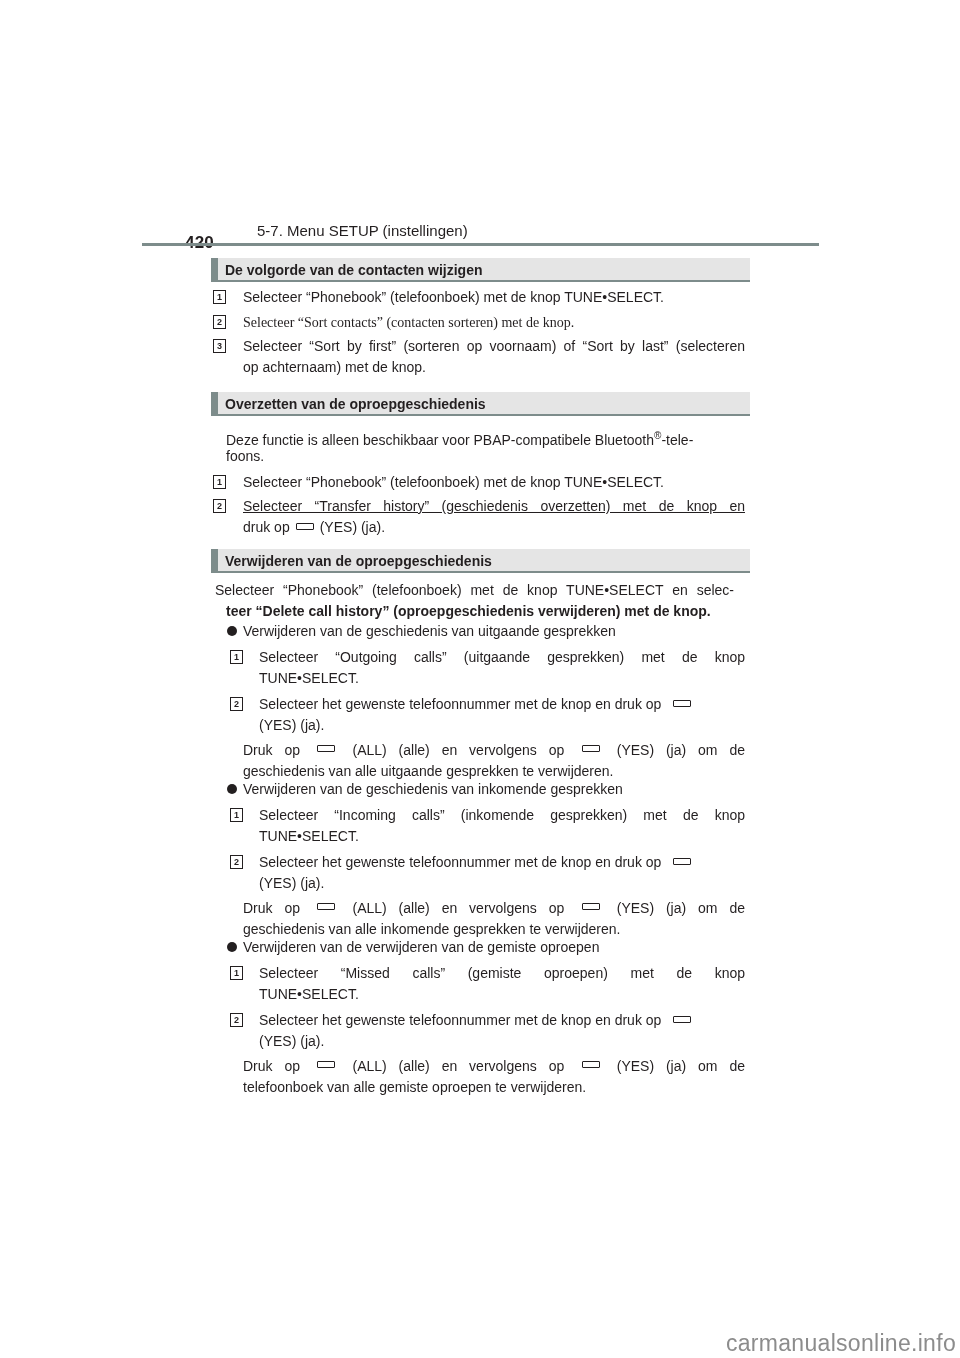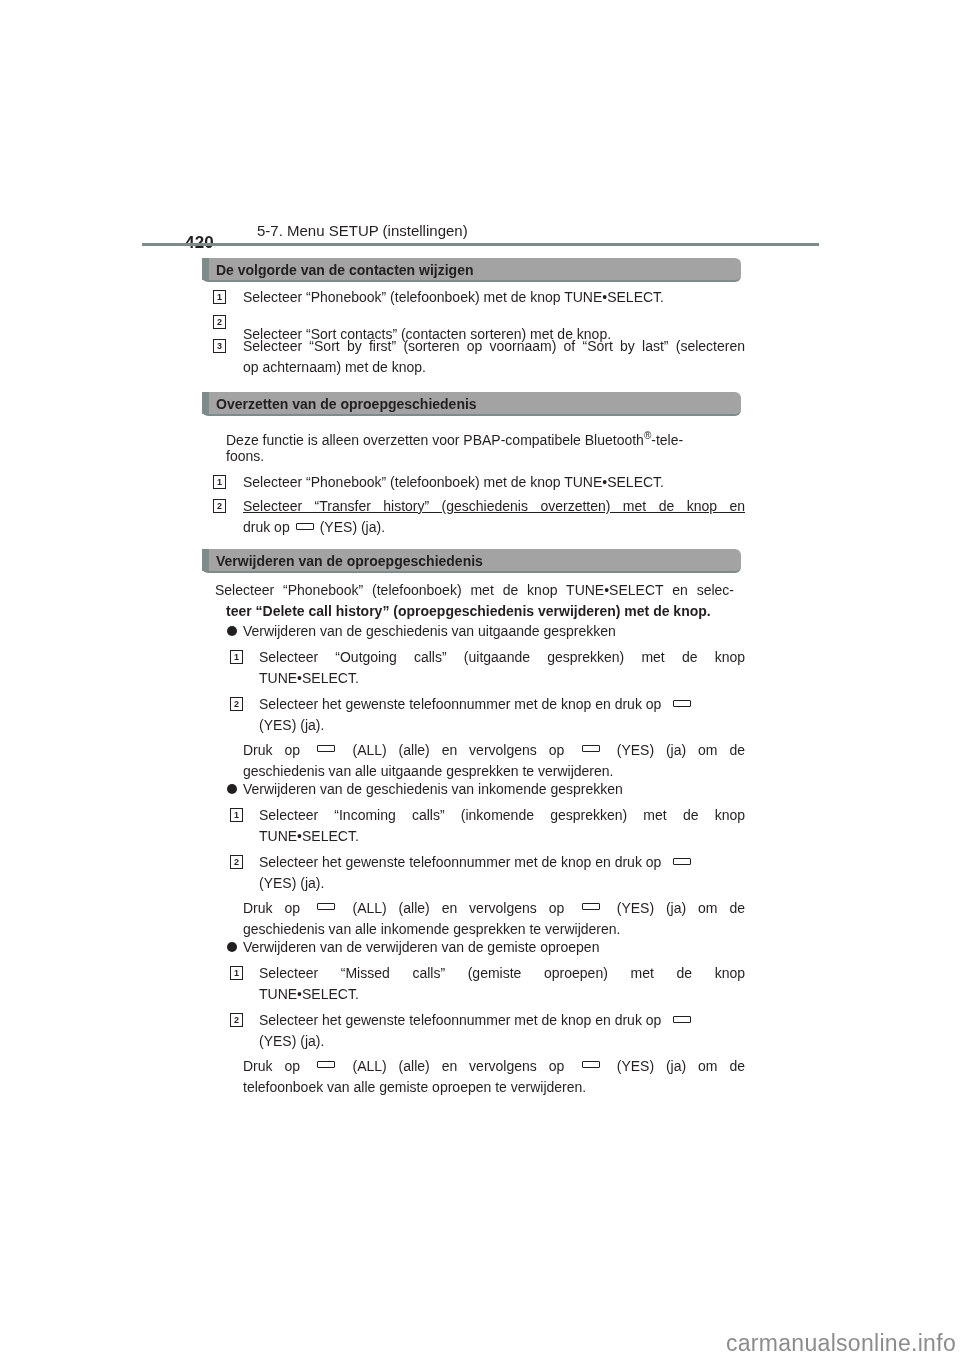--- a/index.html
+++ b/index.html
@@ -1,22 +1,22 @@
 <!DOCTYPE html>
 <html><head>
 <meta charset="utf-8">
 <style>
   html, body { margin: 0; padding: 0; background: #ffffff; }
   body { width: 960px; height: 1358px; position: relative; overflow: hidden;
          font-family: "Liberation Sans", sans-serif; color: #231f20; }
   .page-num { position: absolute; left: 185px; top: 218px; font-weight: bold; font-size: 17px; letter-spacing: 0.2px; margin-top: 15px; }
   .chapter { position: absolute; left: 257px; top: 222px; font-size: 15px; }
   .header-rule { position: absolute; left: 142px; top: 243px; width: 677px; height: 3px; background: #7d8c8b; }
-  .sec-head { position: absolute; left: 202px; width: 539px; height: 24px; background: #a3a3a3;
-              border-bottom: 2px solid #7d8c8b; box-sizing: border-box; border-radius: 6px; }
+  .sec-head { position: absolute; left: 211px; width: 539px; height: 24px; background: #e5e5e5;
+              border-bottom: 2px solid #7d8c8b; box-sizing: border-box; }
   .sec-head .bar { position: absolute; left: 0; top: 0; width: 7px; height: 100%; background: #7d8c8b; }
   .sec-head .txt { position: absolute; left: 14px; top: 4px; font-weight: bold; font-size: 14px; color: #231f20; }
   .line { position: absolute; font-size: 14px; line-height: 21px; text-align: justify; }
   .step-box { position: absolute; width: 11px; height: 12px; border: 1px solid #231f20; font-size: 9px; font-weight: bold;
               text-align: center; line-height: 12px; box-sizing: content-box; }
   .btn-glyph { display: inline-block; width: 16px; height: 5px; border: 1.5px solid #231f20; border-radius: 1px;
                vertical-align: middle; margin: 0 6px; position: relative; top: -2px; }
   .bullet { position: absolute; width: 10px; height: 10px; border-radius: 50%; background: #231f20; }
   .watermark { position: absolute; right: 4px; top: 1330px; font-size: 23px; color: #8c8c8c; letter-spacing: 0.3px; }
   .jl { text-align-last: justify; }
@@ -30,33 +30,33 @@
 
 <div class="sec-head" style="top:258px;">
   <div class="bar"></div>
   <div class="txt">De volgorde van de contacten wijzigen</div>
 </div>
 
 <div class="step-box" style="left:213px;top:290px;">1</div>
 <div class="line" style="left:243px;top:287px;width:507px;">Selecteer “Phonebook” (telefoonboek) met de knop TUNE•SELECT.</div>
 
 <div class="step-box" style="left:213px;top:315px;">2</div>
-<div class="line" style="left:243px;top:324px;width:507px;">Selecteer “Sort contacts” (contacten sorteren) met de knop.</div>
+<div class="line" style="left:243px;top:312px;width:507px;font-family:Liberation Serif, serif;">Selecteer “Sort contacts” (contacten sorteren) met de knop.</div>
 
 <div class="step-box" style="left:213px;top:339px;">3</div>
 <div class="line jl" style="left:243px;top:336px;width:502px;">Selecteer “Sort by first” (sorteren op voornaam) of “Sort by last” (selecteren</div>
 <div class="line" style="left:243px;top:357px;width:502px;">op achternaam) met de knop.</div>
 
 <div class="sec-head" style="top:392px;">
   <div class="bar"></div>
   <div class="txt">Overzetten van de oproepgeschiedenis</div>
 </div>
 
 <div class="line" style="left:226px;top:425px;width:519px;white-space:nowrap;">
-  <span>Deze functie is alleen overzetten voor PBAP-compatibele Bluetooth</span><sup style="font-size:10px;">®</sup><span>-tele-</span>
+  <span>Deze functie is alleen beschikbaar voor PBAP-compatibele Bluetooth</span><sup style="font-size:10px;">®</sup><span>-tele-</span>
 </div>
 <div class="line" style="left:226px;top:446px;">foons.</div>
 
 <div class="step-box" style="left:213px;top:475px;">1</div>
 <div class="line" style="left:243px;top:472px;width:507px;">Selecteer “Phonebook” (telefoonboek) met de knop TUNE•SELECT.</div>
 
 <div class="step-box" style="left:213px;top:499px;">2</div>
 <div class="line jl" style="left:243px;top:496px;width:502px;text-decoration:underline;">Selecteer “Transfer history” (geschiedenis overzetten) met de knop en</div>
 <div class="line" style="left:243px;top:517px;">
   <span>druk op</span><span class="btn-glyph"></span><span>(YES) (ja).</span>

